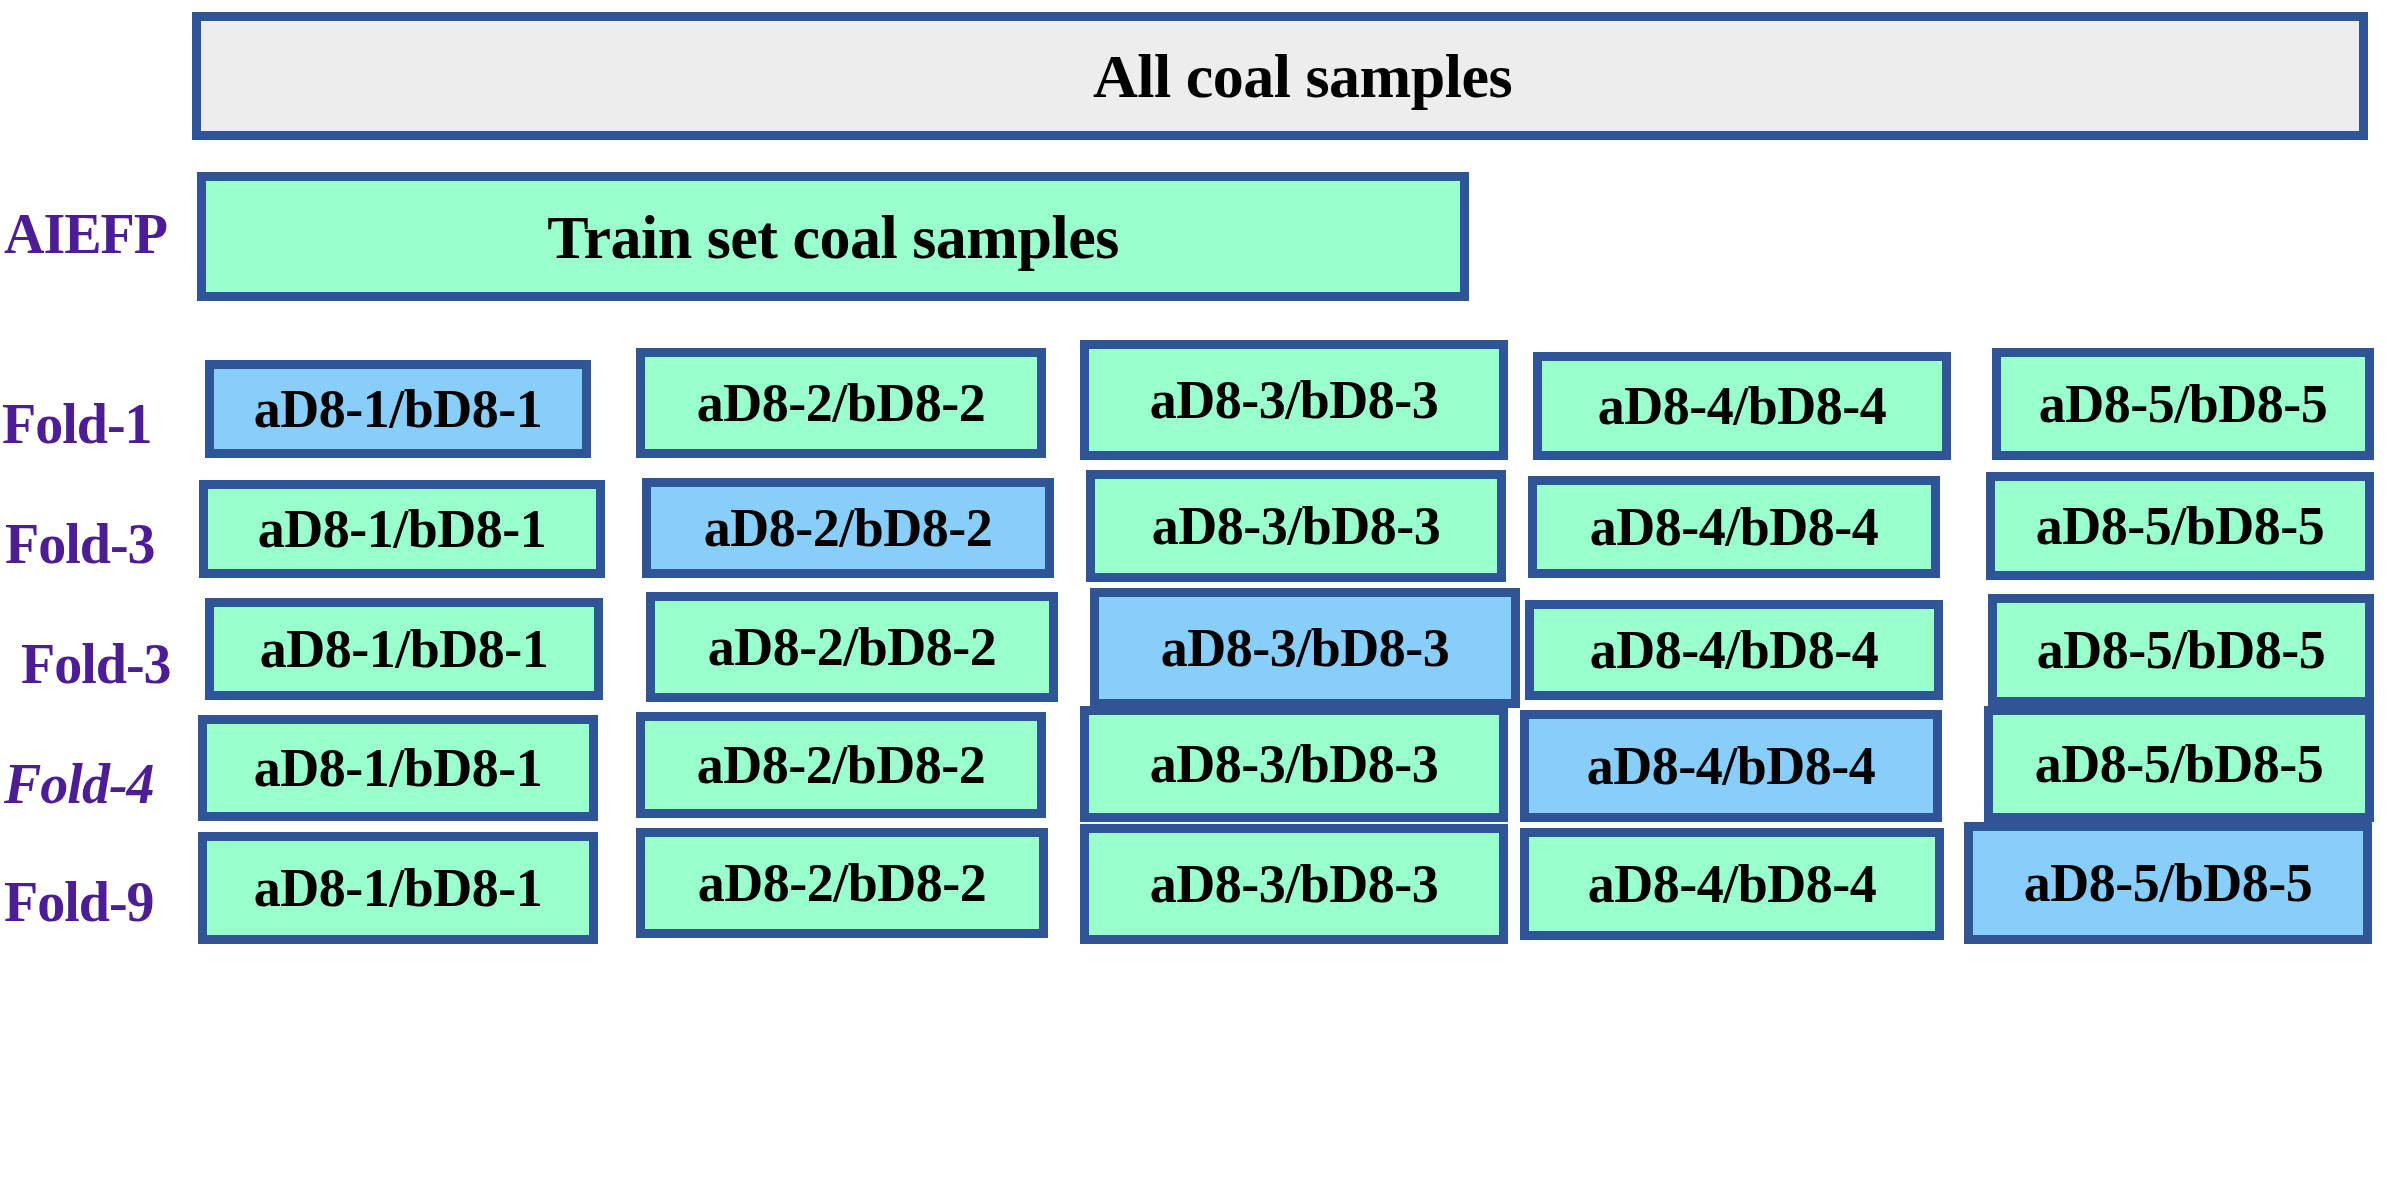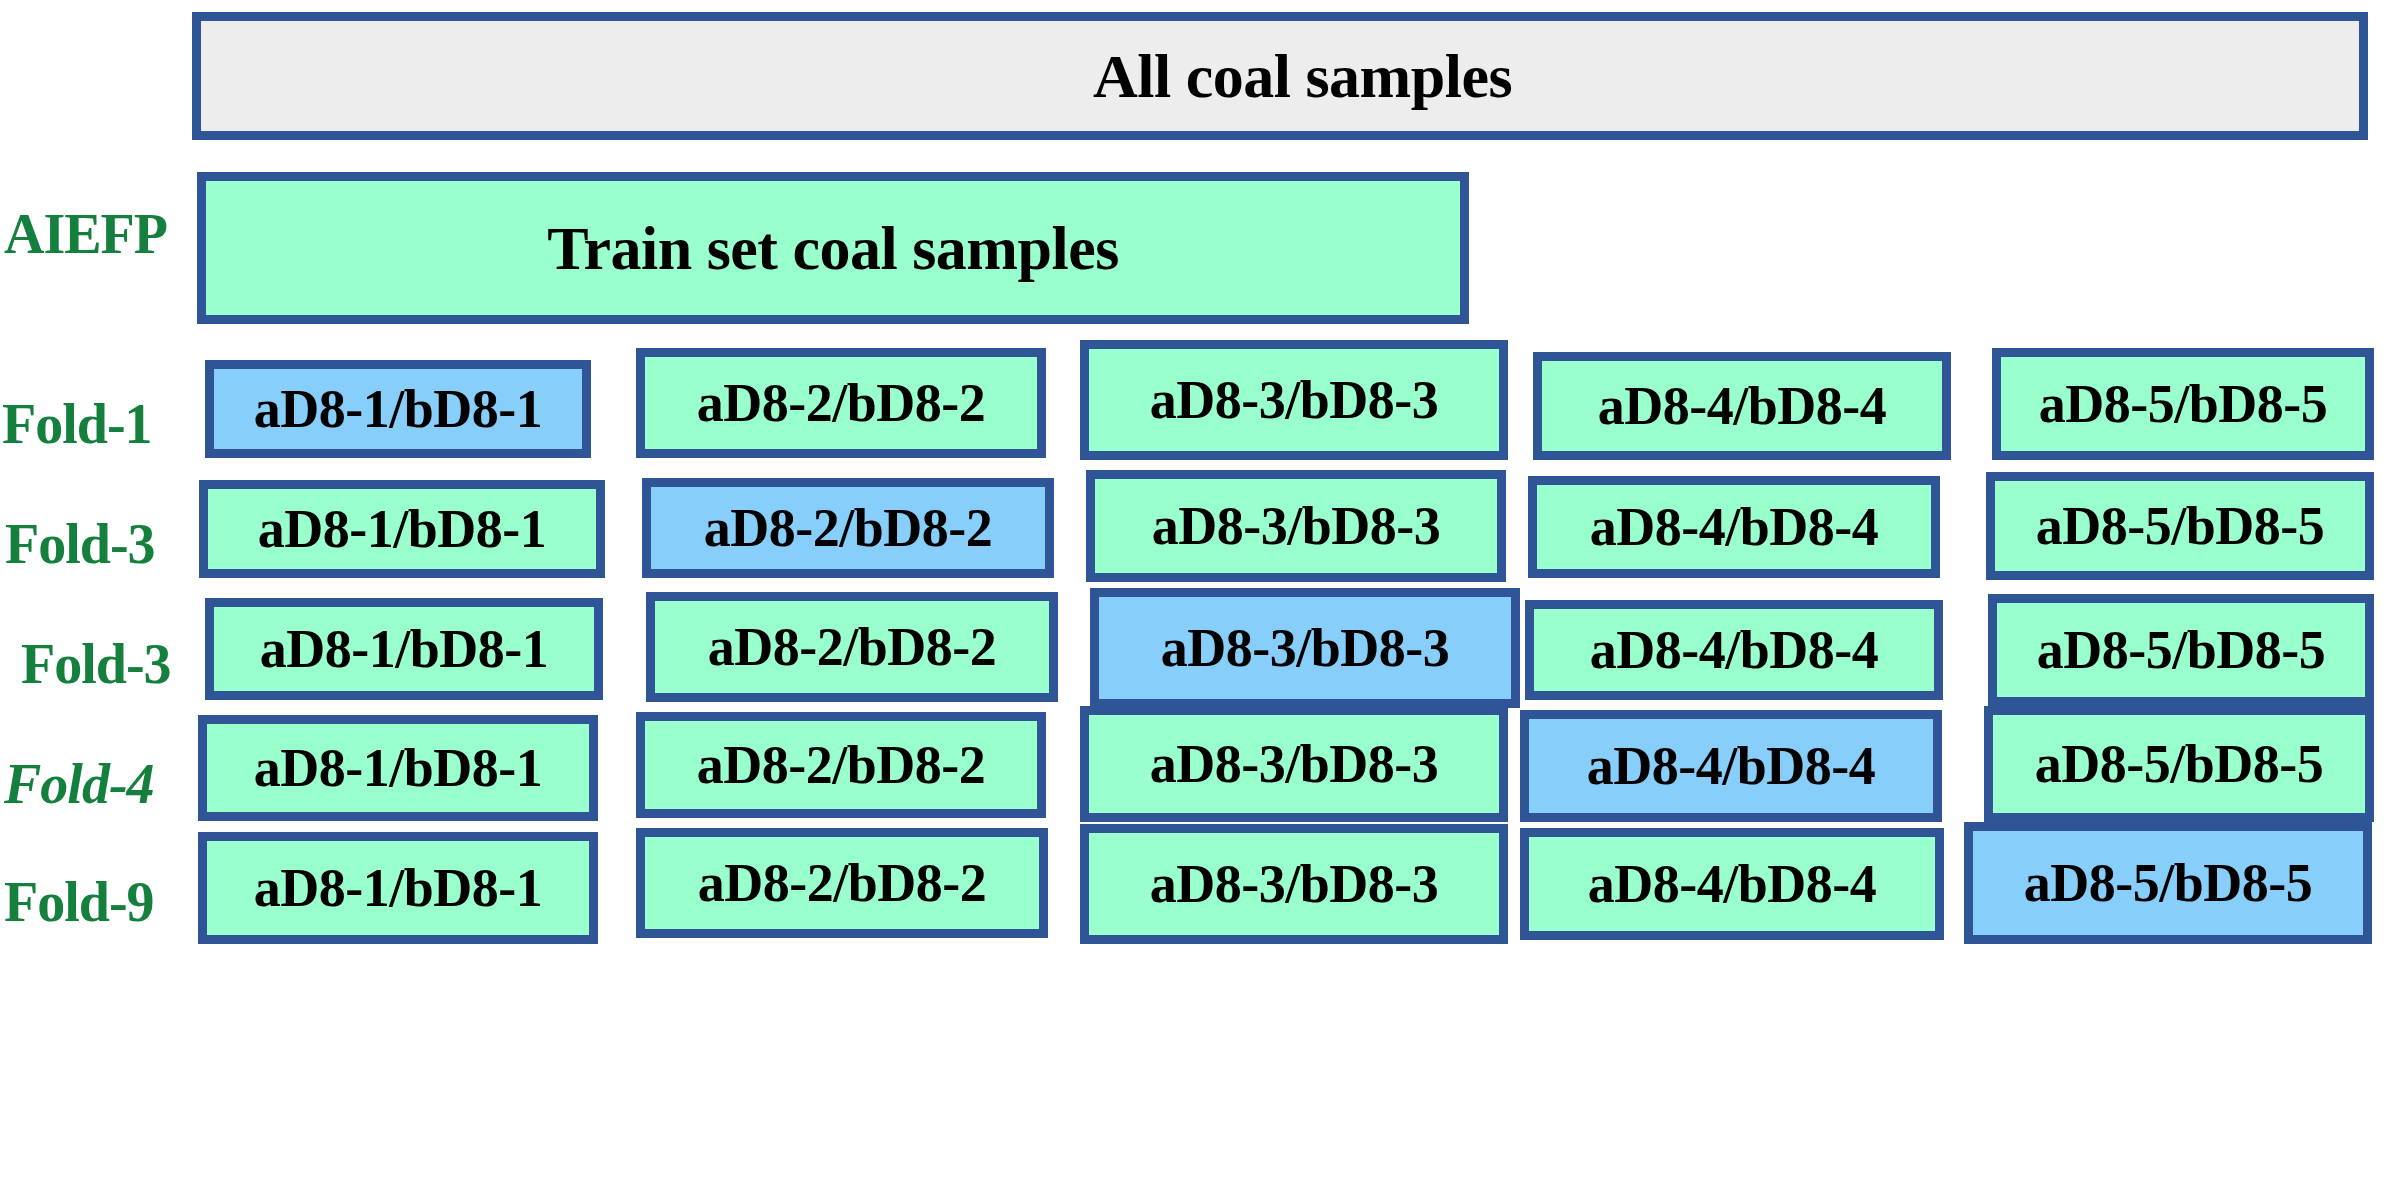--- a/index.html
+++ b/index.html
@@ -50,40 +50,40 @@
   .cell {
     font-size: 54px;
     text-align: right;
   }
   .cell.train { background: #99FFCC; }
   .cell.test  { background: #87CEFA; }
 
   
   .row-label {
     position: absolute;
-    color: #15803d;
+    color: #4c1d95;
     font-weight: bold;
     font-size: 56px;
     line-height: 1;
     white-space: nowrap;
     letter-spacing: -1px;
   }
 </style>
 </head>
 <body>
 
 <div id="canvas">
 
   <div class="box box-all" style="left: 192px; top: 12px; width: 2176px; height: 128px; padding-left: 45px;">
     <span>All coal samples</span>
   </div>
 
   <div class="row-label" style="left: 4px; top: 206px;">AIEFP</div>
 
-  <div class="box box-train" style="left: 197px; top: 172px; width: 1272px; height: 152px;">
+  <div class="box box-train" style="left: 197px; top: 172px; width: 1272px; height: 129px;">
     <span>Train set coal samples</span>
   </div>
 
 
   <div id="folds-root">
       <div class="row-label" style="left: 2px; top: 396px; font-family: Liberation Serif, serif;">Fold-1</div>
       <div class="box cell test" style="left: 205px; top: 360px; width: 386px; height: 98px;">
         <span>aD8-1/bD8-1</span>
       </div>
       <div class="box cell train" style="left: 636px; top: 348px; width: 410px; height: 110px;">

